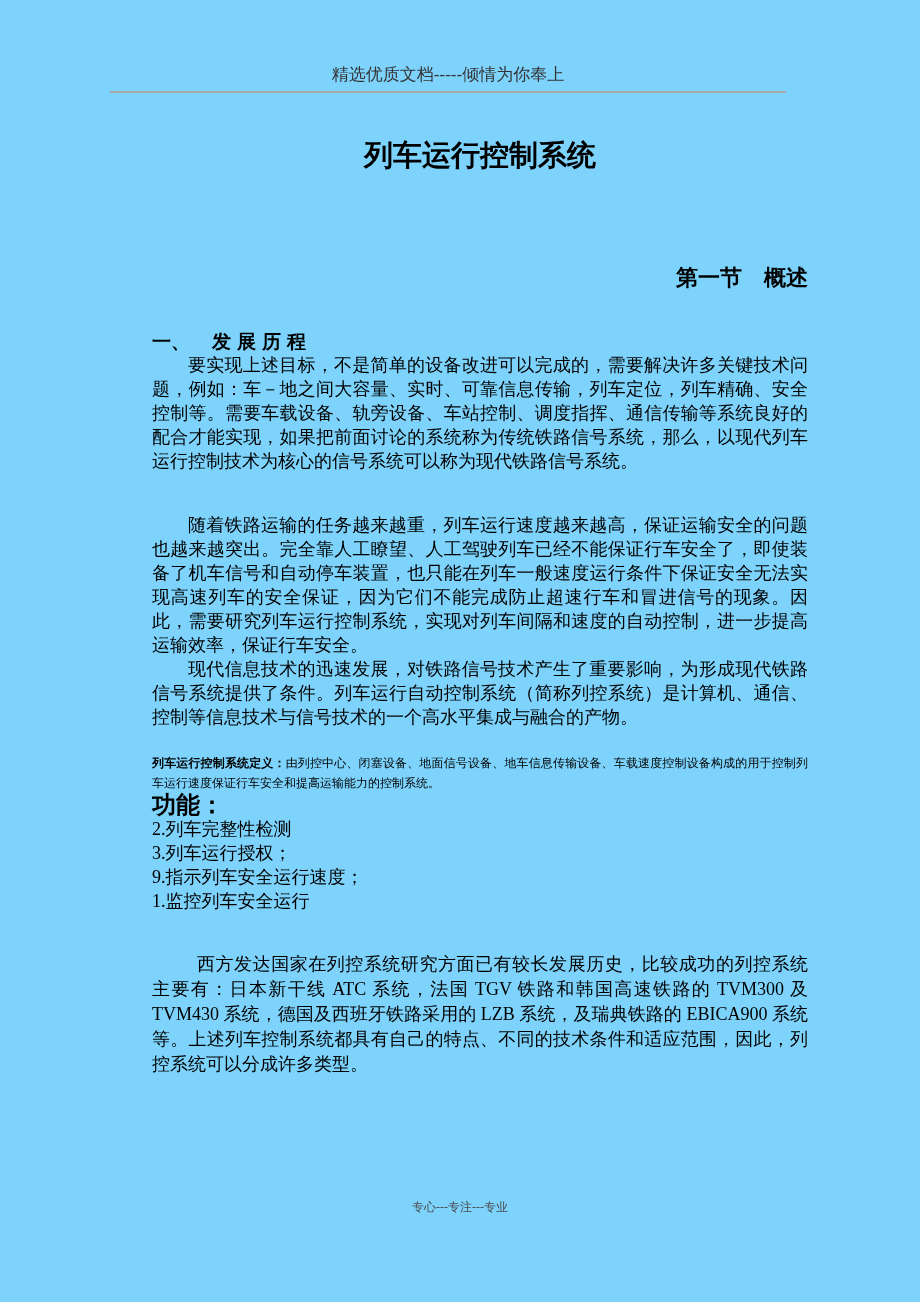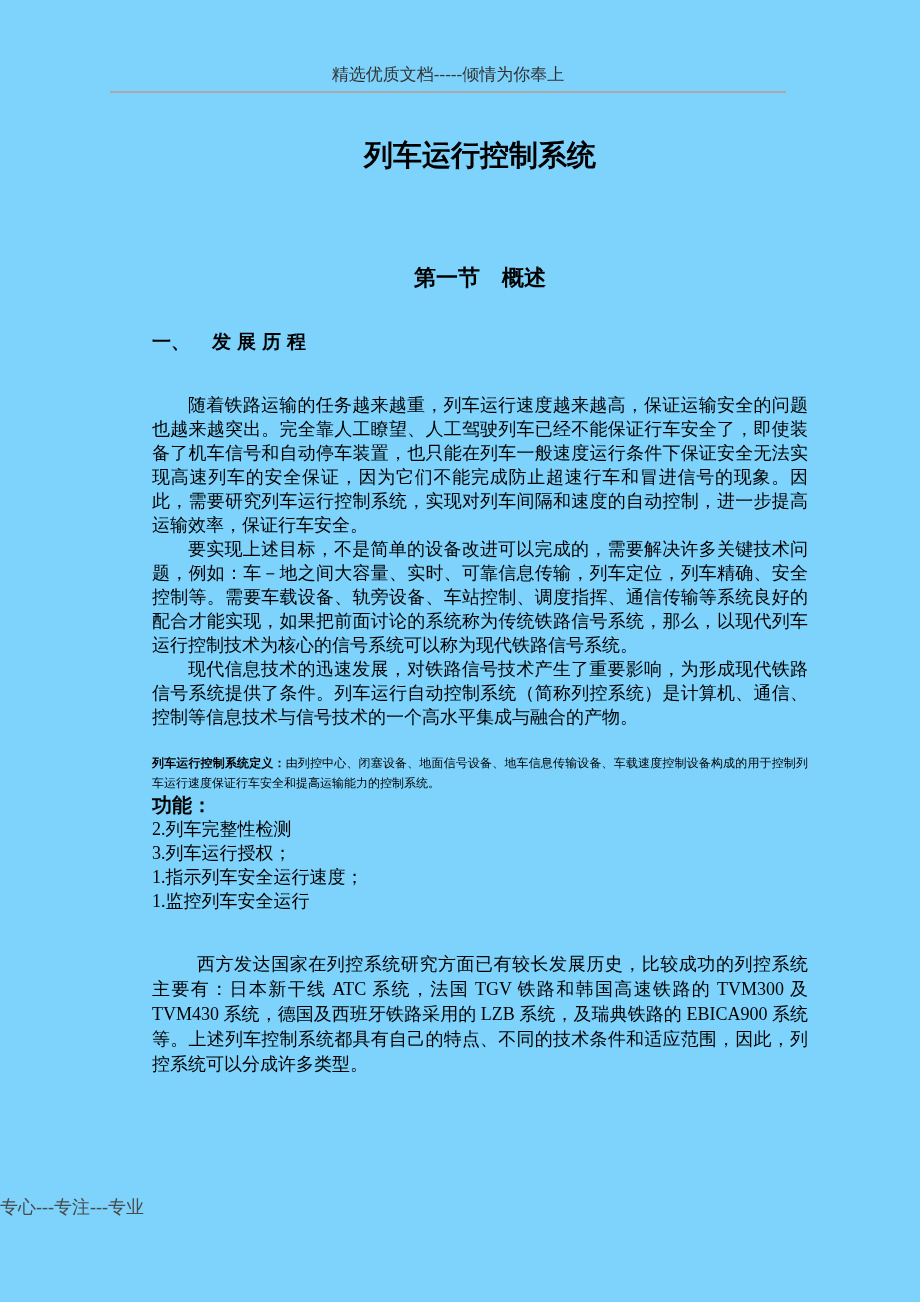--- a/index.html
+++ b/index.html
@@ -41,21 +41,21 @@
     font-size: 29px;
     line-height: 34px;
     font-weight: bold;
     text-align: center;
   }
   .section-title {
     margin-top: 92px;
     font-size: 22px;
     line-height: 28px;
     font-weight: bold;
-    text-align: center;
+    text-align: right;
   }
   .heading-1 {
     margin-top: 38px;
     font-size: 19px;
     line-height: 23px;
     font-weight: bold;
   }
   .heading-1 .h-text {
     margin-left: 22px;
     letter-spacing: 6px;
@@ -82,43 +82,43 @@
   .def-para {
     margin-top: 24px;
     font-size: 12px;
     line-height: 20px;
     text-align: justify;
   }
   .def-label {
     font-weight: bold;
   }
   .func-label {
-    font-size: 20px;
+    font-size: 24px;
     line-height: 24px;
     font-weight: bold;
   }
   .func-item {
     font-size: 18px;
     line-height: 24px;
   }
   .last-para {
     margin-top: 39px;
     font-size: 18px;
     line-height: 25px;
     text-align: justify;
     text-indent: 45px;
   }
   
   .page-footer {
     position: absolute;
     left: 0;
     top: 1196px;
     width: 100%;
-    text-align: left;
-    font-size: 18px;
+    text-align: center;
+    font-size: 12px;
     line-height: 22px;
     color: #4a4a4a;
   }
 </style>
 </head>
 <body>
 
 <div class="page">
 
   <div class="page-header">
@@ -128,32 +128,32 @@
   <div class="content">
 
     <div class="doc-title">列车运行控制系统</div>
 
     <div class="section-title">第一节　概述</div>
 
     <div class="heading-1">
       <span class="h-num">一、</span><span class="h-text">发展历程</span>
     </div>
 
+    <div class="body-para">要实现上述目标，不是简单的设备改进可以完成的，需要解决许多关键技术问题，例如：车－地之间大容量、实时、可靠信息传输，列车定位，列车精确、安全控制等。需要车载设备、轨旁设备、车站控制、调度指挥、通信传输等系统良好的配合才能实现，如果把前面讨论的系统称为传统铁路信号系统，那么，以现代列车运行控制技术为核心的信号系统可以称为现代铁路信号系统。</div>
     <div class="body-para first-body">随着铁路运输的任务越来越重，列车运行速度越来越高，保证运输安全的问题也越来越突出。完全靠人工瞭望、人工驾驶列车已经不能保证行车安全了，即使装备了机车信号和自动停车装置，也只能在列车一般速度运行条件下保证安全无法实现高速列车的安全保证，因为它们不能完成防止超速行车和冒进信号的现象。因此，需要研究列车运行控制系统，实现对列车间隔和速度的自动控制，进一步提高运输效率，保证行车安全。</div>
-    <div class="body-para">要实现上述目标，不是简单的设备改进可以完成的，需要解决许多关键技术问题，例如：车－地之间大容量、实时、可靠信息传输，列车定位，列车精确、安全控制等。需要车载设备、轨旁设备、车站控制、调度指挥、通信传输等系统良好的配合才能实现，如果把前面讨论的系统称为传统铁路信号系统，那么，以现代列车运行控制技术为核心的信号系统可以称为现代铁路信号系统。</div>
     <div class="body-para">现代信息技术的迅速发展，对铁路信号技术产生了重要影响，为形成现代铁路信号系统提供了条件。列车运行自动控制系统（简称列控系统）是计算机、通信、控制等信息技术与信号技术的一个高水平集成与融合的产物。</div>
 
     <div class="def-para">
       <span class="def-label">列车运行控制系统定义：</span><span>由列控中心、闭塞设备、地面信号设备、地车信息传输设备、车载速度控制设备构成的用于控制列车运行速度保证行车安全和提高运输能力的控制系统。</span>
     </div>
 
     <div class="func-label">功能：</div>
     <div class="func-item">2.列车完整性检测</div>
     <div class="func-item">3.列车运行授权；</div>
-    <div class="func-item">1.指示列车安全运行速度；</div>
+    <div class="func-item">9.指示列车安全运行速度；</div>
     <div class="func-item">1.监控列车安全运行</div>
 
 
     <div class="last-para">西方发达国家在列控系统研究方面已有较长发展历史，比较成功的列控系统主要有：日本新干线 ATC 系统，法国 TGV 铁路和韩国高速铁路的 TVM300 及 TVM430 系统，德国及西班牙铁路采用的 LZB 系统，及瑞典铁路的 EBICA900 系统等。上述列车控制系统都具有自己的特点、不同的技术条件和适应范围，因此，列控系统可以分成许多类型。</div>
 
   </div>
 
   <div class="page-footer">
     <span>专心---专注---专业</span>
   </div>

